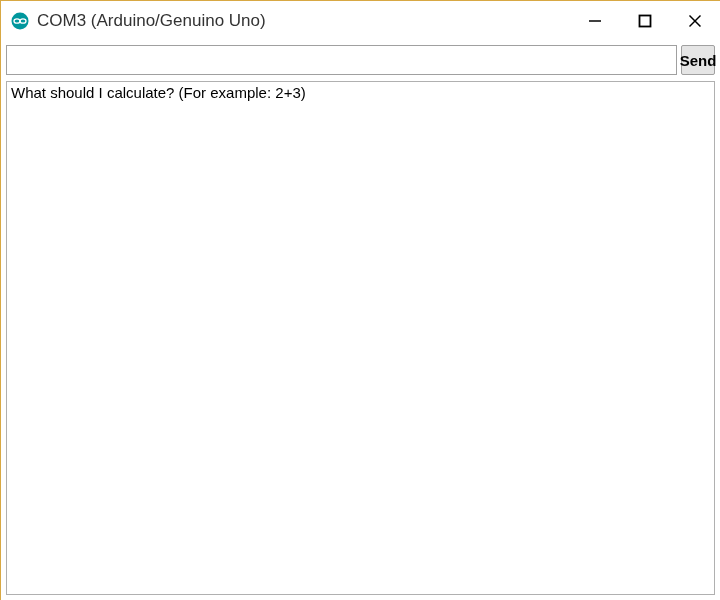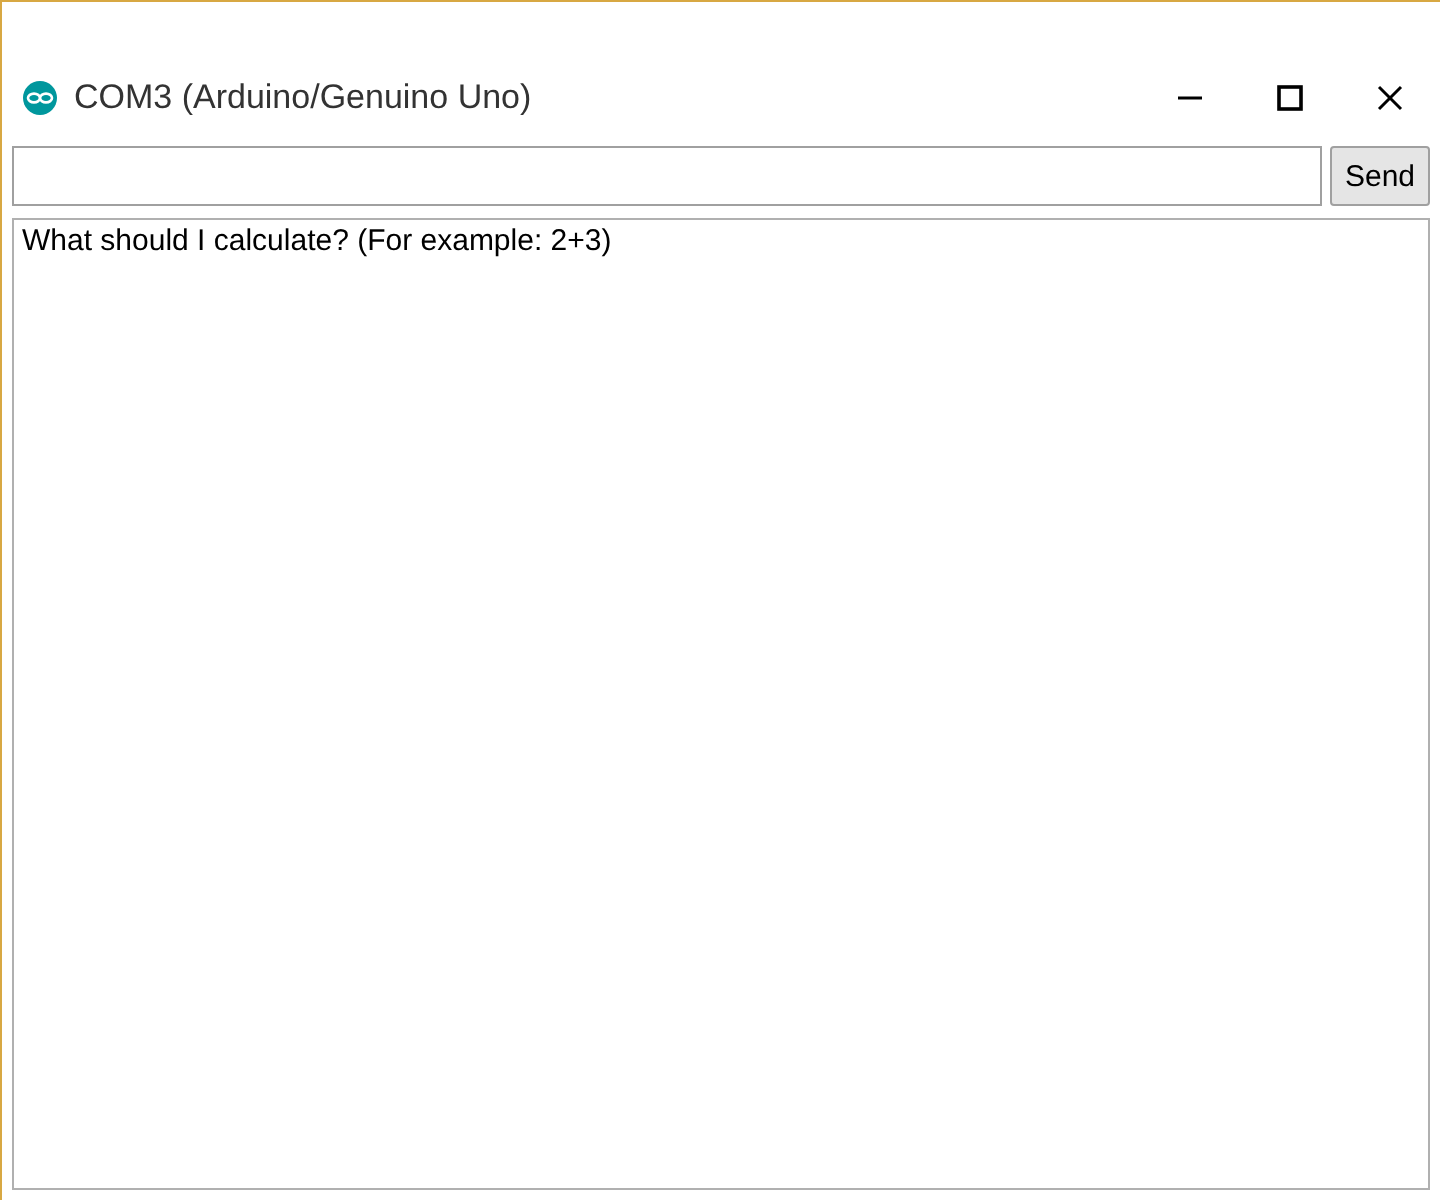--- a/index.html
+++ b/index.html
@@ -24,21 +24,20 @@
       background: #ffffff;
     }
     .titlebar {
       height: 40px;
       display: flex;
       align-items: center;
       padding-left: 10px;
       background: #ffffff;
       font-size: 16px;
       color: #000000;
-      margin-top: 28px;
     }
     .titlebar-icon {
       width: 18px;
       height: 18px;
       margin-right: 8px;
       display: inline-flex;
       align-items: center;
       justify-content: center;
     }
     .titlebar-title {
@@ -72,31 +71,32 @@
     .text-input {
       flex: 1;
       height: 30px;
       border: 1px solid #a0a0a0;
       background: #ffffff;
       font-size: 14px;
       padding: 2px 4px;
       outline: none;
     }
     .send-button {
-      width: 50px;
+      width: 34px;
       height: 30px;
       background: #e5e5e5;
       border: 1px solid #a0a0a0;
       border-radius: 2px;
       font-size: 15px;
       color: #000000;
       cursor: pointer;
       display: flex;
       align-items: center;
       justify-content: center;
+      font-weight: bold;
     }
     .output-area {
       flex: 1;
       margin: 2px 5px 5px 5px;
       border: 1px solid #b0b0b0;
       background: #ffffff;
       padding: 2px 4px;
       font-family: Liberation Sans, sans-serif;
       font-size: 15px;
       color: #000000;

